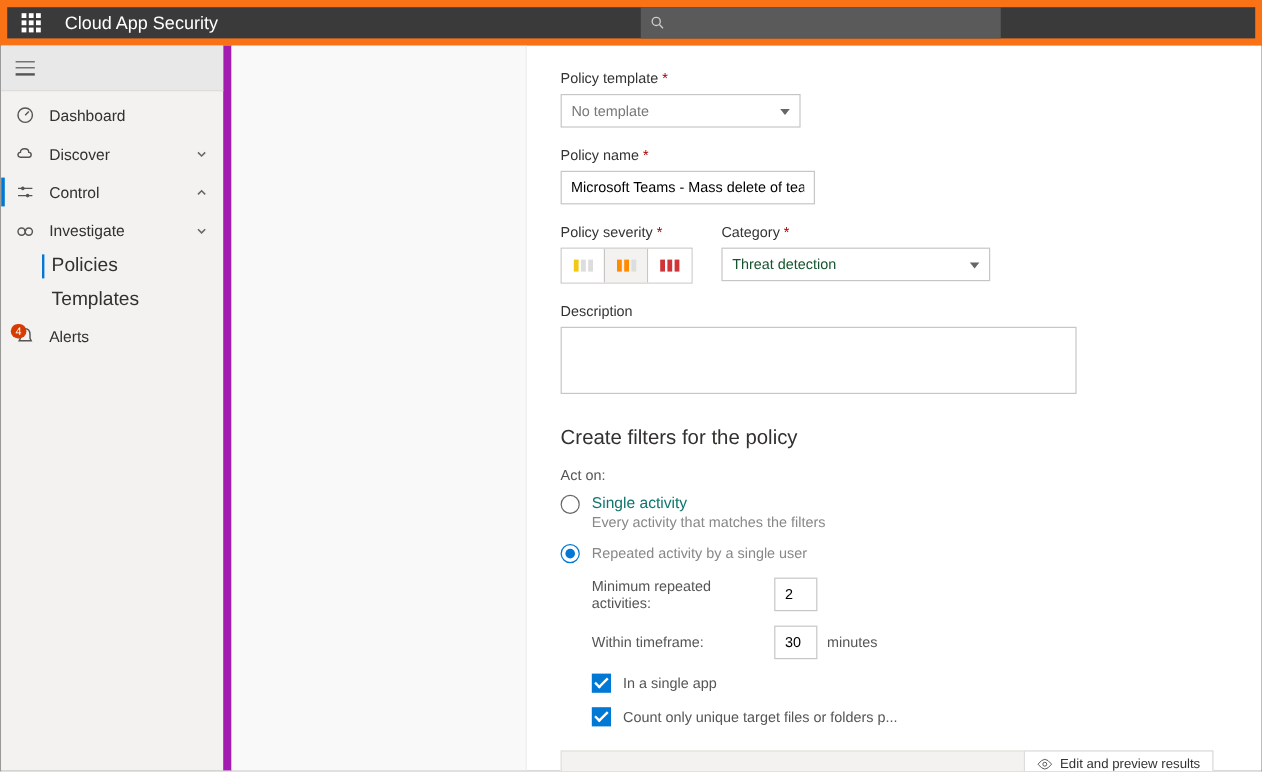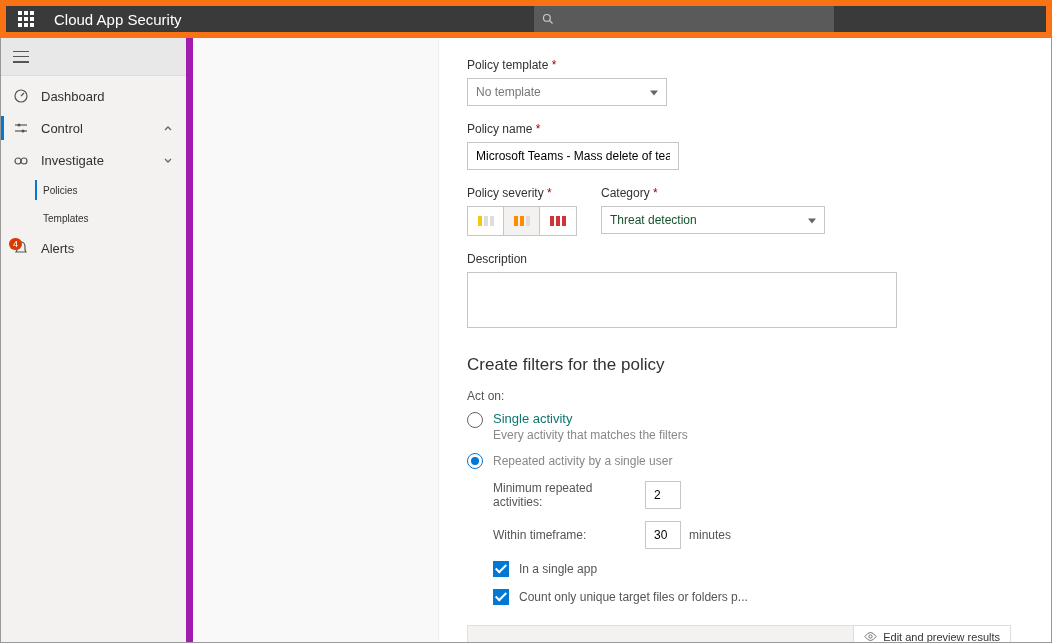--- a/index.html
+++ b/index.html
@@ -20,21 +20,21 @@
     .hamburger-icon { width: 16px; height: 12px; display: flex; flex-direction: column; justify-content: space-between; cursor: pointer; }
     .hamburger-icon span { height: 1.5px; background: #555; }
     
     .nav-list { list-style: none; padding-top: 4px; }
     .nav-item { display: flex; align-items: center; height: 32px; padding: 0 12px; cursor: pointer; position: relative; }
     .nav-icon { width: 16px; height: 16px; margin-right: 12px; display: flex; align-items: center; justify-content: center; }
     .nav-label { flex: 1; color: #323130; font-size: 13px; }
     .nav-chevron { width: 12px; height: 12px; }
     .nav-subitem { display: flex; align-items: center; height: 28px; padding: 0 12px 0 42px; cursor: pointer; position: relative; }
     .nav-subitem.active::before { content: ""; position: absolute; left: 34px; top: 4px; bottom: 4px; width: 2px; background: #0078d4; }
-    .nav-subitem .nav-label { color: #323130; font-size: 10px; }
+    .nav-subitem .nav-label { color: #323130; font-size: 16px; }
     .nav-item.selected::before { content: ""; position: absolute; left: 0; top: 4px; bottom: 4px; width: 3px; background: #0078d4; }
     .badge { position: absolute; left: 8px; top: 6px; background: #d83b01; color: #fff; font-size: 9px; border-radius: 8px; padding: 1px 4px; min-width: 12px; text-align: center; }
     
     .content { flex: 1; display: flex; background: #fff; overflow: hidden; }
     .left-pane { width: 246px; background: #f9f9f9; border-right: 1px solid #eee; }
     .main-pane { flex: 1; padding: 20px 40px 0 28px; overflow-y: auto; }
     
     .form-label { font-size: 12px; color: #333; margin-bottom: 6px; display: block; }
     .req::after { content: " *"; color: #a80000; }
     .form-group { margin-bottom: 16px; }
@@ -118,20 +118,31 @@
     <ul class="nav-list">
       <li class="nav-item">
         <span class="nav-icon">
             <svg viewBox="0 0 16 16" width="16" height="16">
               <circle cx="8" cy="8" r="6" stroke="#555" stroke-width="1.2" fill="none"></circle>
               <line x1="8" y1="8" x2="11" y2="5" stroke="#555" stroke-width="1.2"></line>
             </svg>
           </span>
         <span class="nav-label">Dashboard</span>
       </li>
+      <li class="nav-item">
+        <span class="nav-icon">
+            <svg viewBox="0 0 16 16" width="16" height="16">
+              <path d="M4 11 Q2 11 2 9 Q2 7 4 7 Q4 4 7.5 4 Q11 4 11 7 Q13 7 13 9 Q13 11 11 11 Z" stroke="#555" stroke-width="1.2" fill="none"></path>
+            </svg>
+          </span>
+        <span class="nav-label">Discover</span>
+        <svg class="nav-chevron" viewBox="0 0 12 12">
+            <path d="M3 5 L6 8 L9 5" stroke="#666" stroke-width="1.3" fill="none"></path>
+          </svg>
+      </li>
       <li class="nav-item selected">
         <span class="nav-icon">
             <svg viewBox="0 0 16 16" width="16" height="16">
               <line x1="2" y1="5" x2="14" y2="5" stroke="#555" stroke-width="1.2"></line>
               <circle cx="6" cy="5" r="1.5" fill="#555"></circle>
               <line x1="2" y1="11" x2="14" y2="11" stroke="#555" stroke-width="1.2"></line>
               <circle cx="10" cy="11" r="1.5" fill="#555"></circle>
             </svg>
           </span>
         <span class="nav-label">Control</span>

